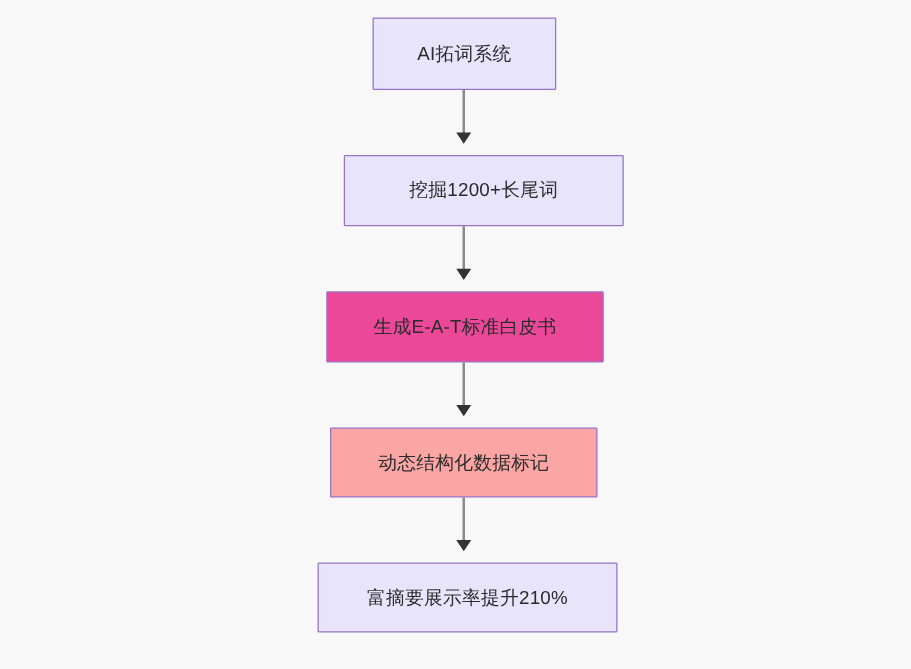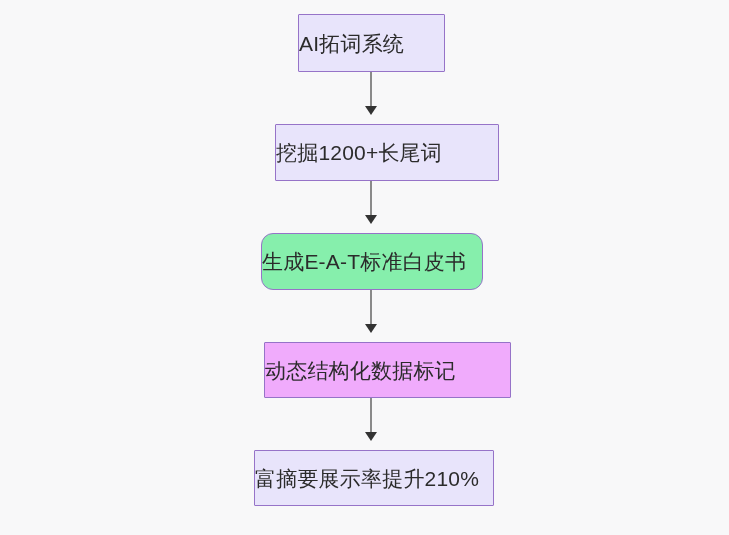--- a/index.html
+++ b/index.html
@@ -19,22 +19,23 @@
     height: 535px;
   }
   .node {
     position: absolute;
     box-sizing: border-box;
     background: #e8e4fb;
     border: 1.6px solid #9673c8;
     border-radius: 1px;
     display: flex;
     align-items: center;
+    justify-content: center;
     color: #2b2b2b;
-    font-size: 21px;
+    font-size: 15px;
     letter-spacing: 0.2px;
     white-space: nowrap;
   }
   .node-label {
     display: block;
     line-height: 1;
   }
   .edge {
     position: absolute;
     width: 2px;
@@ -67,25 +68,25 @@
   <div class="arrowhead" id="arrow-4" style="left: 365px; top: 432px; border-top-color: rgb(51, 51, 51);"></div>
 
   <div class="node" id="node-1" style="left: 298px; top: 14px; width: 147px; height: 58px; background: rgb(232, 228, 251); border-color: rgb(150, 115, 200); color: rgb(43, 43, 43);">
     <span class="node-label">AI拓词系统</span>
   </div>
 
   <div class="node" id="node-2" style="left: 275px; top: 124px; width: 224px; height: 57px; background: rgb(232, 228, 251); border-color: rgb(150, 115, 200); color: rgb(43, 43, 43);">
     <span class="node-label">挖掘1200+长尾词</span>
   </div>
 
-  <div class="node" id="node-3" style="left: 261px; top: 233px; width: 222px; height: 57px; background: #86efac; border-color: rgb(150, 115, 200); color: rgb(43, 43, 43); border-radius: 12px;">
+  <div class="node" id="node-3" style="left: 261px; top: 233px; width: 222px; height: 57px; background: #ec4899; border-color: rgb(150, 115, 200); color: rgb(43, 43, 43);">
     <span class="node-label">生成E-A-T标准白皮书</span>
   </div>
 
-  <div class="node" id="node-4" style="left: 264px; top: 342px; width: 247px; height: 56px; background: #f0abfc; border-color: rgb(150, 115, 200); color: rgb(43, 43, 43);">
+  <div class="node" id="node-4" style="left: 264px; top: 342px; width: 214px; height: 56px; background: #fca5a5; border-color: rgb(150, 115, 200); color: rgb(43, 43, 43);">
     <span class="node-label">动态结构化数据标记</span>
   </div>
 
   <div class="node" id="node-5" style="left: 254px; top: 450px; width: 240px; height: 56px; background: rgb(232, 228, 251); border-color: rgb(150, 115, 200); color: rgb(43, 43, 43);">
     <span class="node-label">富摘要展示率提升210%</span>
   </div>
 
 </div>
 
 </body></html>

